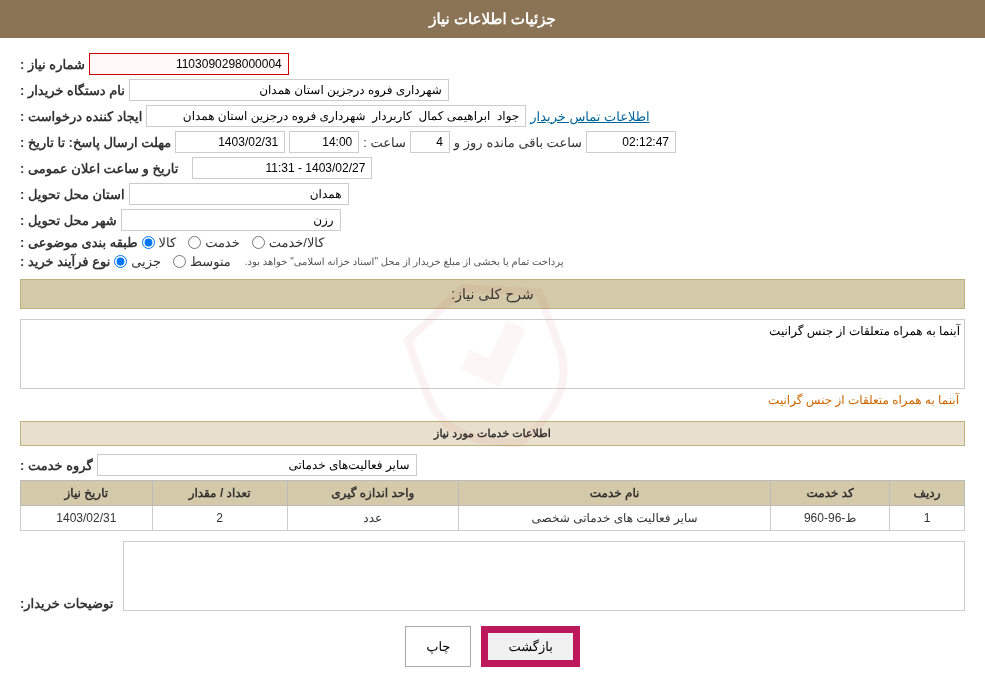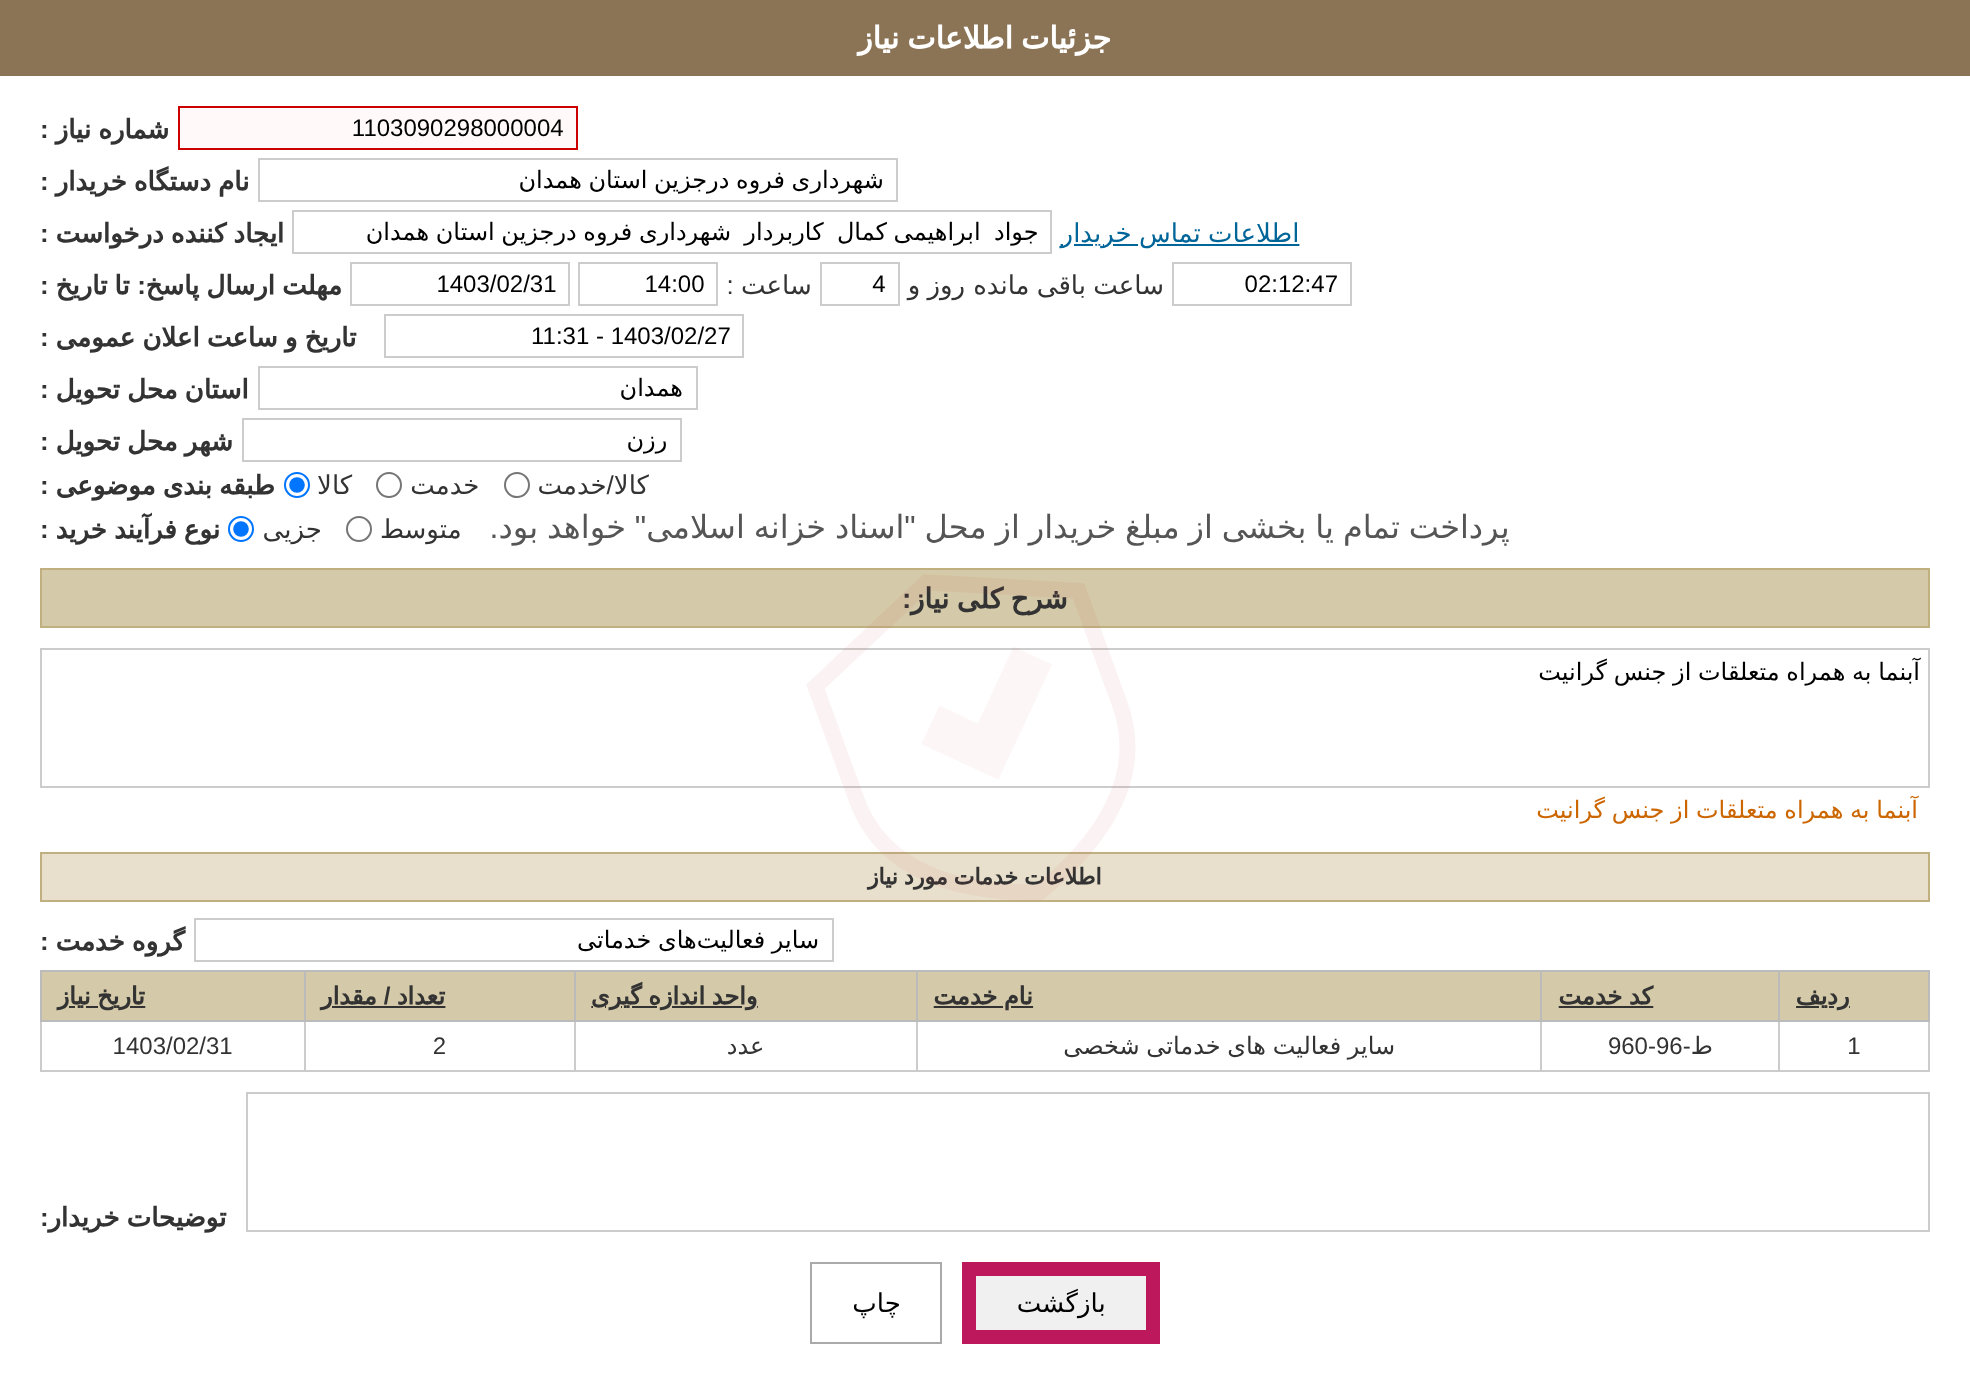--- a/index.html
+++ b/index.html
@@ -24,21 +24,21 @@
       font-weight: bold;
     }
     .content-area {
       padding: 15px 20px;
     }
     .section-title {
       background: #d4c9a8;
       border: 1px solid #c0b080;
       text-align: center;
       padding: 6px 10px;
-      font-weight: bold;
+      font-weight: normal;
       font-size: 14px;
       margin-bottom: 10px;
     }
     .input-field {
       border: 1px solid #ccc;
       background: #fff;
       padding: 3px 6px;
       font-family: Tahoma, Arial, sans-serif;
       font-size: 12px;
       direction: rtl;
@@ -82,23 +82,22 @@
     }
     .service-table {
       width: 100%;
       border-collapse: collapse;
       margin-bottom: 10px;
     }
     .service-table th {
       background: #d4c9a8;
       border: 1px solid #bbb;
       padding: 5px 8px;
-      text-align: left;
+      text-align: center;
       font-size: 12px;
-      text-decoration: underline;
     }
     .service-table td {
       border: 1px solid #ccc;
       padding: 5px 8px;
       text-align: center;
       font-size: 12px;
     }
     .button-row {
       display: flex;
       justify-content: center;
@@ -226,21 +225,21 @@
         </div>
         <div class="radio-item">
           <span>کالا</span>
           <input type="radio" name="tabaqe" checked="" style="">
         </div>
       </div>
       <span class="inline-label">طبقه بندی موضوعی :</span>
     </div>
 
     <div class="info-row">
-      <span style="font-size:16px; color:#555;">پرداخت تمام یا بخشی از مبلغ خریدار از محل "اسناد خزانه اسلامی" خواهد بود.</span>
+      <span style="font-size:10px; color:#555;">پرداخت تمام یا بخشی از مبلغ خریدار از محل "اسناد خزانه اسلامی" خواهد بود.</span>
       <div class="radio-group" style="margin-right: 10px;">
         <div class="radio-item">
           <span>متوسط</span>
           <input type="radio" name="navfarband" style="">
         </div>
         <div class="radio-item">
           <span>جزیی</span>
           <input type="radio" name="navfarband" checked="" style="">
         </div>
       </div>

